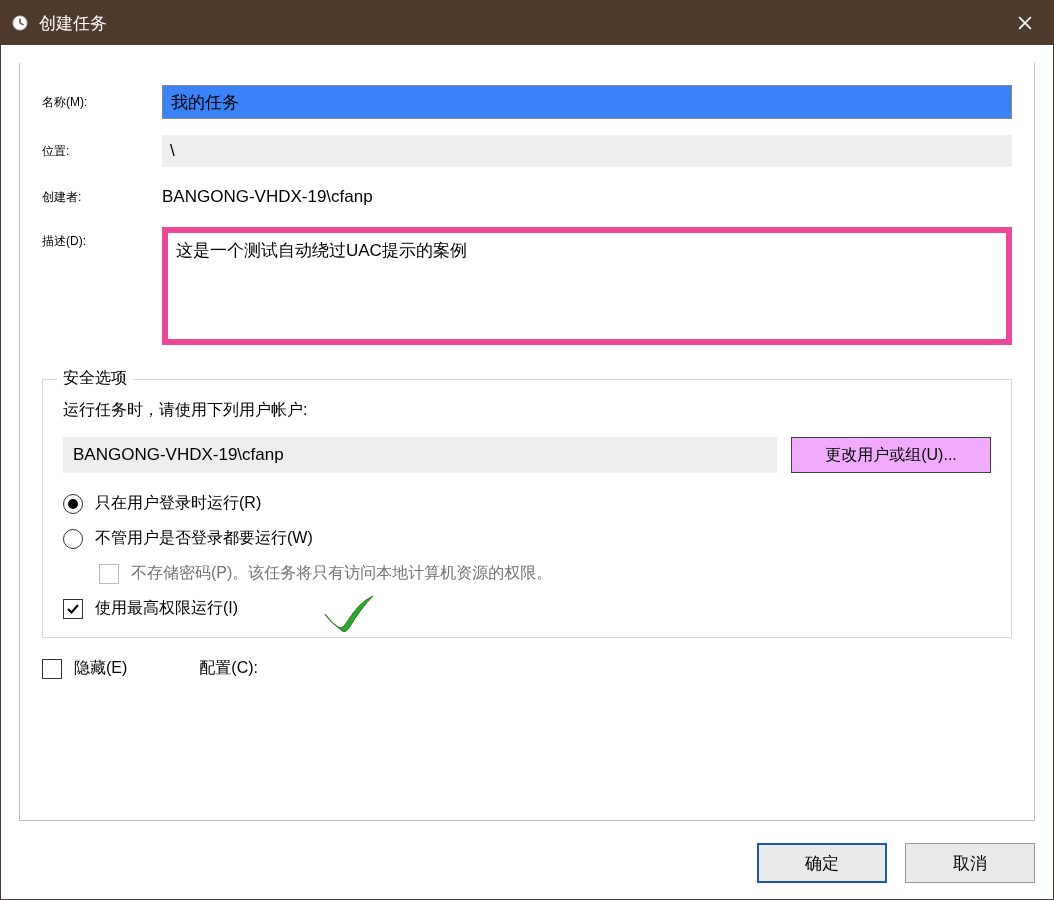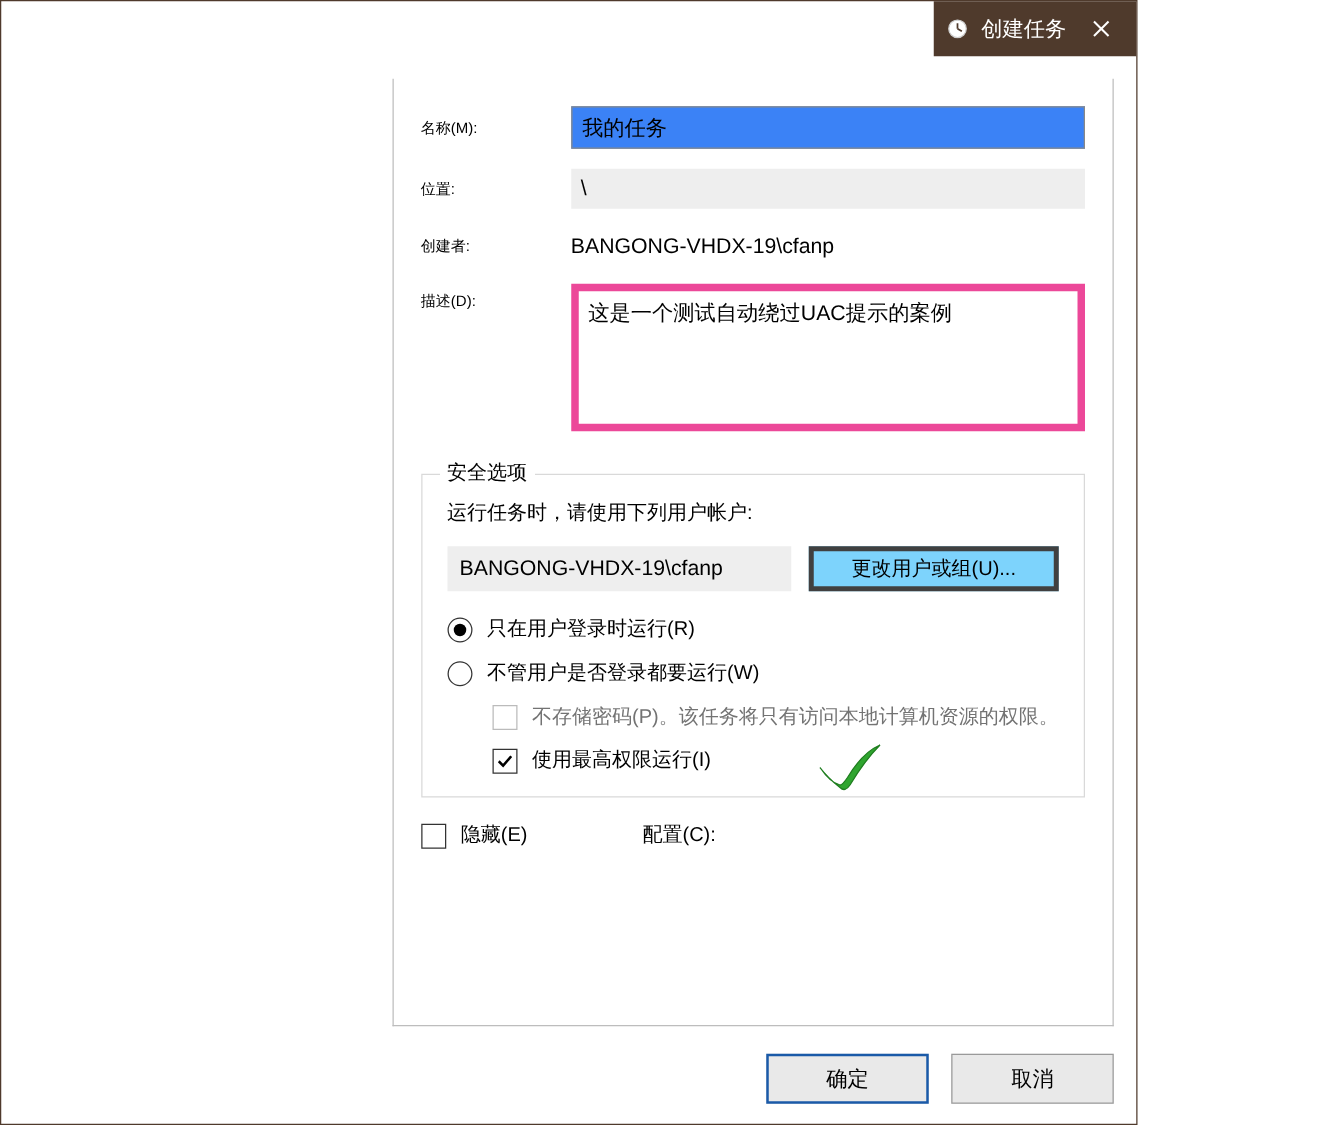--- a/index.html
+++ b/index.html
@@ -6,25 +6,24 @@
   html, body {
     margin: 0; padding: 0;
     font-family: "Microsoft YaHei", "Segoe UI", Tahoma, sans-serif;
     font-size: 15px;
     background: #fff;
     width: 1054px; height: 900px;
     overflow: hidden;
     color: #000;
   }
   .window {
-    width: 910px; height: 900px;
+    width: 1054px; height: 900px;
     border: 1px solid #4f3a2c;
     display: flex; flex-direction: column;
     background: #fff;
-    align-items: flex-end;
   }
   .titlebar {
     height: 44px;
     background: #4f3a2c;
     color: #fff;
     display: flex; align-items: center;
     padding: 0 0 0 10px;
   }
   .titlebar .icon {
     width: 18px; height: 18px;
@@ -139,22 +138,22 @@
   .acct-row { display: flex; align-items: stretch; gap: 14px; margin-bottom: 20px; }
   .acct-box {
     flex: 1;
     background: #eeeeee;
     padding: 8px 10px;
     font-size: 17px;
     display: flex; align-items: center;
     min-height: 36px;
   }
   .btn {
-    background: #7dd3fc;
-    border: 4px solid #404040;
+    background: #f0abfc;
+    border: 1px solid #404040;
     font-size: 16px;
     padding: 0 20px;
     min-width: 200px;
     font-family: inherit;
     cursor: default;
     display:flex; align-items:center; justify-content:center;
   }
 
   .opt { display: flex; align-items: center; font-size: 16px; margin-bottom: 14px; }
   .opt.indent { padding-left: 36px; color: #737373; }
@@ -162,27 +161,27 @@
     width: 20px; height: 20px; border: 1px solid #333; margin-right: 12px;
     flex: none; display: inline-flex; align-items: center; justify-content: center;
     background: #fff;
   }
   .radio { border-radius: 50%; }
   .radio.checked::after {
     content: ""; width: 10px; height: 10px; background: #000; border-radius: 50%;
   }
   .check.disabled { border-color: #bbb; }
   .check.checked svg { width: 14px; height: 14px; }
-  .opt.rel { position: relative; margin-left: 36px; }
+  .opt.rel { position: relative; }
   .green-check { position: absolute; left: 258px; top: -6px; width: 56px; height: 42px; pointer-events:none;}
 
   .bottom-row {
     display: flex; align-items: center;
     margin-top: 20px;
-    gap: 32px;
+    gap: 12px;
   }
   .config-label { margin-left: 60px; margin-right: 10px; font-size: 16px; }
   .combo {
     flex: 1; display: flex; align-items: center;
     border: 1px solid #888; height: 36px; background: #fff;
     padding: 0 10px; font-size: 16px;
     position: relative;
   }
   .combo .chev {
     position: absolute; right: 8px; top: 50%; transform: translateY(-50%);

